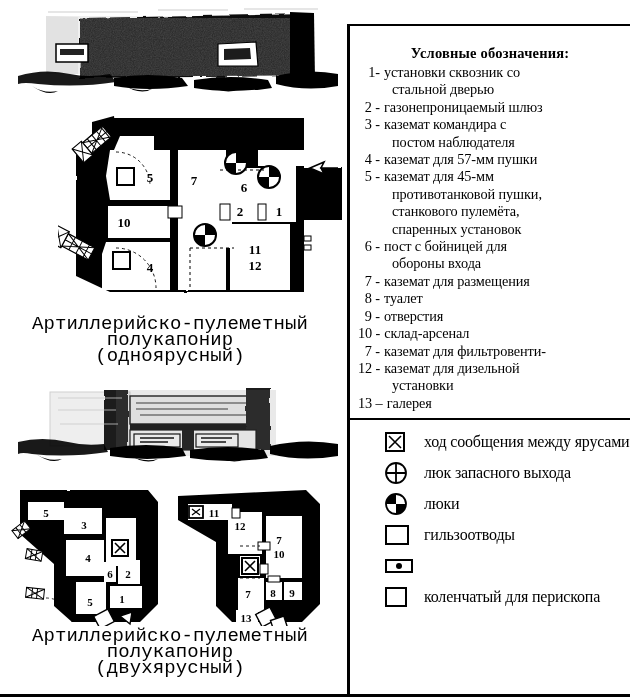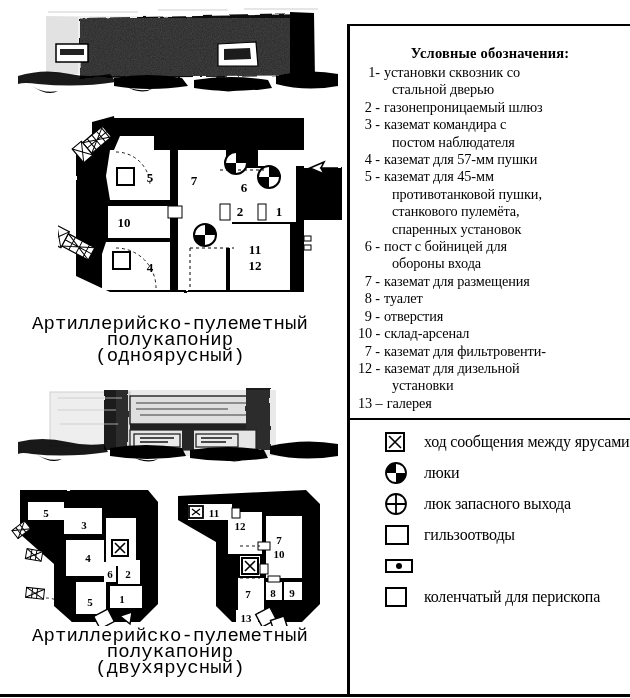--- a/index.html
+++ b/index.html
@@ -510,35 +510,35 @@
             <path d="M5 5 L17 17 M17 5 L5 17" stroke="#000" stroke-width="1.6"></path>
           </svg>
         </span>
         <span class="sym-label">ход сообщения между ярусами</span>
       </div>
 
       <div class="sym-row">
         <span class="sym-ico">
           <svg width="24" height="24" viewBox="0 0 24 24">
             <circle cx="12" cy="12" r="10" fill="#fff" stroke="#000" stroke-width="1.8"></circle>
+            <path d="M12 2 L12 22 M2 12 L22 12" stroke="#000" stroke-width="1.8"></path>
+          </svg>
+        </span>
+        <span class="sym-label">люк запасного выхода</span>
+      </div>
+
+      <div class="sym-row">
+        <span class="sym-ico">
+          <svg width="24" height="24" viewBox="0 0 24 24">
+            <circle cx="12" cy="12" r="10" fill="#fff" stroke="#000" stroke-width="1.8"></circle>
             <path d="M12 12 L12 2 A10 10 0 0 0 2 12 Z" fill="#000"></path>
             <path d="M12 12 L22 12 A10 10 0 0 1 12 22 Z" fill="#000"></path>
           </svg>
         </span>
         <span class="sym-label">люки</span>
-      </div>
-
-      <div class="sym-row">
-        <span class="sym-ico">
-          <svg width="24" height="24" viewBox="0 0 24 24">
-            <circle cx="12" cy="12" r="10" fill="#fff" stroke="#000" stroke-width="1.8"></circle>
-            <path d="M12 2 L12 22 M2 12 L22 12" stroke="#000" stroke-width="1.8"></path>
-          </svg>
-        </span>
-        <span class="sym-label">люк запасного выхода</span>
       </div>
 
       <div class="sym-row">
         <span class="sym-ico">
           <svg width="26" height="22" viewBox="0 0 26 22">
             <rect x="2" y="2" width="22" height="18" fill="#fff" stroke="#000" stroke-width="2"></rect>
           </svg>
         </span>
         <span class="sym-label">гильзоотводы</span>
       </div>

